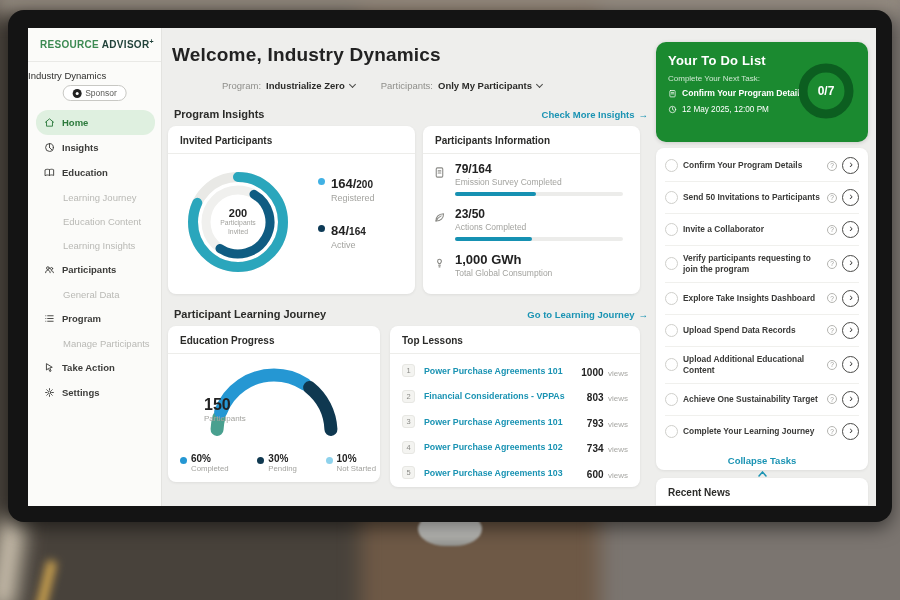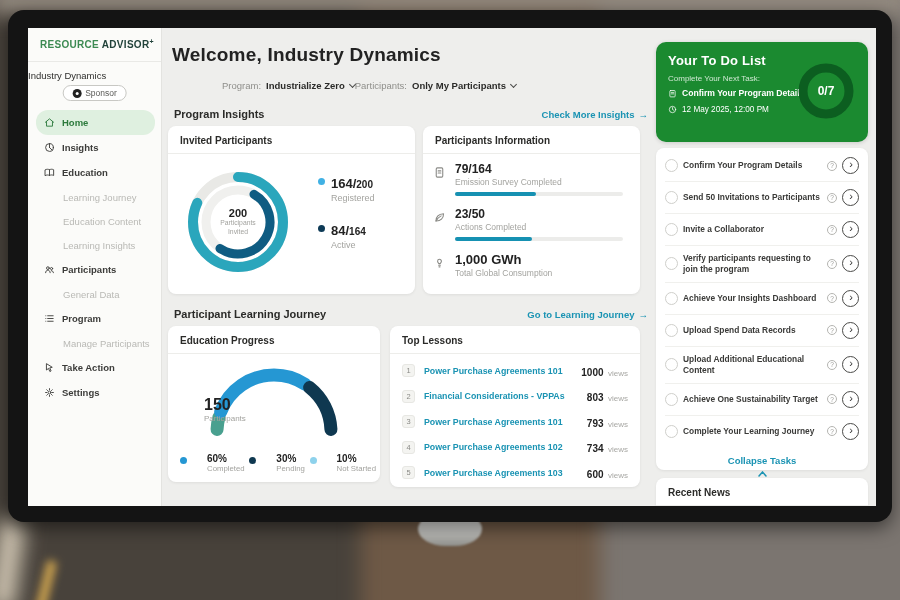--- a/index.html
+++ b/index.html
@@ -36,21 +36,21 @@
   .nav { position:absolute; top:82px; left:8px; right:6px; display:flex; flex-direction:column; }
   .nav-item { display:flex; align-items:center; gap:7px; height:25px; padding:0 8px; font-size:9.5px; font-weight:bold;
               color:#3c3c3a; border-radius:12px; cursor:pointer; white-space:nowrap; }
   .nav-item svg { width:11px; height:11px; flex:none; }
   .nav-item.sub { padding-left:27px; color:#b9b9b5; font-weight:normal; height:24px; }
   .nav-item.active { background:var(--active-nav-bg,#dff0e0); color:var(--active-nav-text,#2c7a3c); }
 
   
   .main { position:absolute; left:134px; top:0; width:494px; height:100%; }
   .welcome { position:absolute; left:10px; top:16px; font-size:19px; font-weight:bold; color:#222; letter-spacing:.2px; }
-  .selrow { position:absolute; left:12px; top:52px; display:flex; align-items:center;padding-left:48px; }
+  .selrow { position:absolute; left:12px; top:52px; display:flex; gap:26px; align-items:center;padding-left:48px; }
   .selector { display:flex; align-items:center; gap:5px; cursor:pointer; }
   .sel-label { font-size:9.5px; color:#8f8f8b; }
   .sel-value { font-size:9.5px; font-weight:bold; color:#2b2b29; }
   .chev { width:5px; height:5px; border-right:1.5px solid #4a4a48; border-bottom:1.5px solid #4a4a48; transform:rotate(45deg); margin-top:-3px; }
   .secrow { position:absolute; left:12px; right:8px; display:flex; justify-content:space-between; align-items:center; }
   .secrow.r1 { top:80px; } .secrow.r2 { top:280px; }
   .section-title { font-size:11px; font-weight:bold; color:#2b2b29; }
   .tlink { color:var(--accent-teal,#1a93b3); font-size:9.5px; font-weight:bold; display:flex; gap:4px; align-items:flex-start; cursor:pointer; }
 
   .card { position:absolute; background:#fff; border-radius:8px; box-shadow:0 1px 3px rgba(0,0,0,.07); }
@@ -81,21 +81,21 @@
   .pfill { height:100%; border-radius:2px; background:var(--progress-teal,#1691b2); }
 
   
   .card-edu { left:6px; top:298px; width:212px; height:156px; }
   .gauge-wrap { position:absolute; left:36px; top:34px; width:140px; height:80px; }
   .gauge-wrap svg { width:140px; height:80px; }
   .gauge-center { position:absolute; left:0; right:0; top:36px; text-align:left; }
   .gauge-center .gc-val { font-size:16px; font-weight:bold; color:#222; }
   .gauge-center .gc-lab { font-size:8px; color:#a3a39f; }
   .glegend { position:absolute; left:12px; right:4px; bottom:9px; display:flex; justify-content:space-between; }
-  .gleg-item { display:flex; gap:20px; align-items:flex-start; }
+  .gleg-item { display:flex; gap:4px; align-items:flex-start; }
   .gleg-pct { font-size:10px; font-weight:bold; color:#222; }
   .gleg-lab { font-size:7.8px; color:#a3a39f; }
 
   
   .card-lessons { left:228px; top:298px; width:250px; height:161px; }
   .lessons-body { padding:4px 12px; }
   .lesson { display:flex; align-items:center; gap:9px; height:25.5px; }
   .rank { width:13px; height:13px; border-radius:3px; background:#f4f4f1; border:1px solid #e7e7e3; color:#8a8a86;
           font-size:7.5px; display:flex; align-items:center; justify-content:center; flex:none; }
   .lesson-link { flex:1; font-size:8.8px; font-weight:bold; color:var(--accent-teal,#1a93b3); text-decoration:none; cursor:pointer; white-space:nowrap; overflow:hidden; }
@@ -453,21 +453,21 @@
     <div class="task">
       <span class="task-check"></span>
       <span class="task-label">Verify participants requesting to join the program</span>
       <span class="task-help">?</span>
       <button class="task-go">
             <span>›</span>
           </button>
     </div>
     <div class="task">
       <span class="task-check"></span>
-      <span class="task-label">Achieve Your Insights Dashboard</span>
+      <span class="task-label">Explore Take Insights Dashboard</span>
       <span class="task-help">?</span>
       <button class="task-go">
             <span>›</span>
           </button>
     </div>
     <div class="task">
       <span class="task-check"></span>
       <span class="task-label">Upload Spend Data Records</span>
       <span class="task-help">?</span>
       <button class="task-go">

